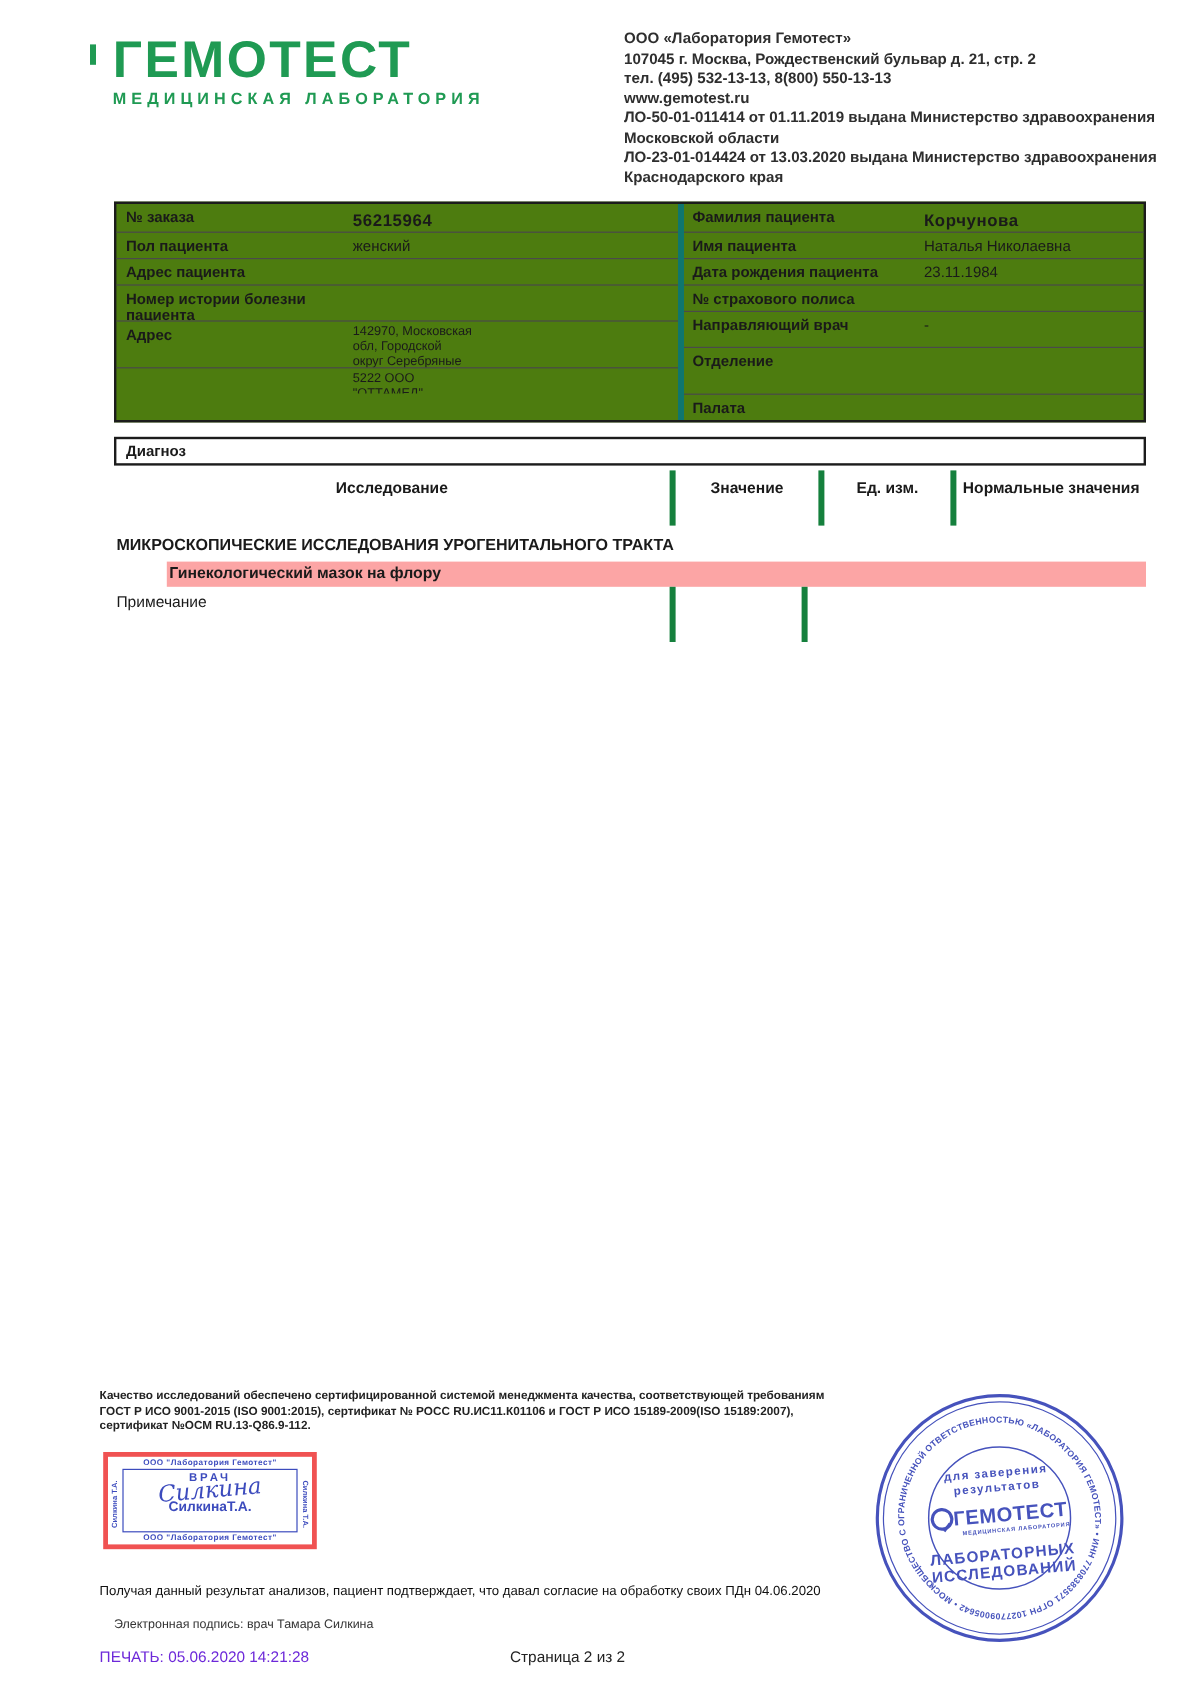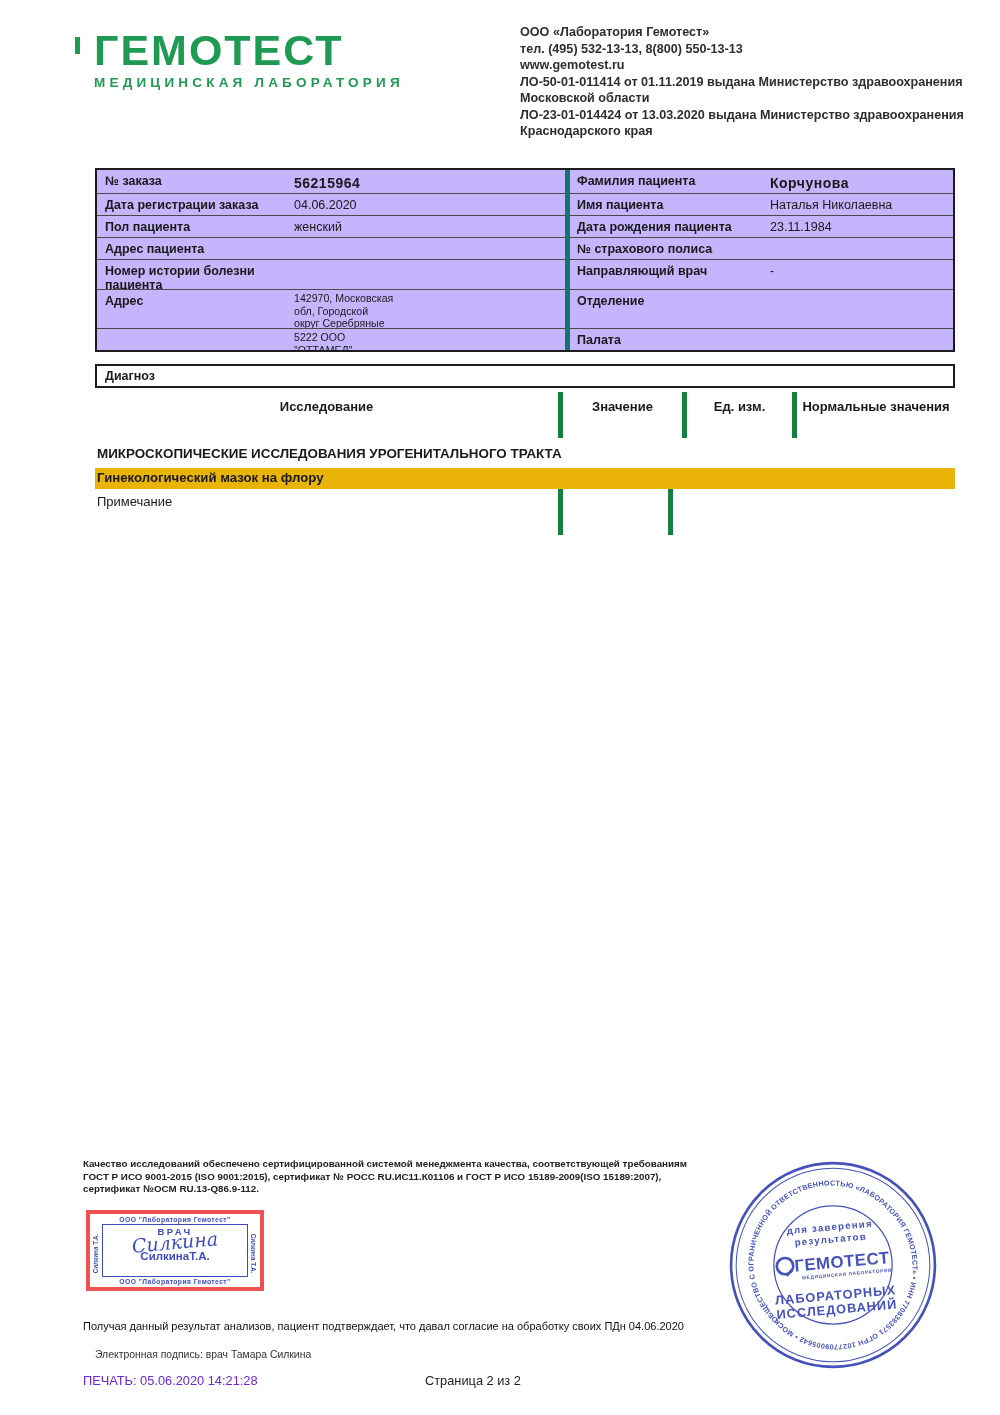--- a/index.html
+++ b/index.html
@@ -10,42 +10,42 @@
     font-family:"Liberation Sans", sans-serif; color:#1a1a1a;
   }
   
   .logo-notch { position:absolute; left:75px; top:37px; width:5px; height:17px; background:#1f9a53; }
   .logo { position:absolute; left:94px; top:28px; color:#1f9a53; }
   .logo-main { font-size:43px; font-weight:bold; letter-spacing:2px; line-height:1.05; }
   .logo-sub  { font-size:13.5px; font-weight:bold; letter-spacing:4.2px; margin-top:2px; }
   .hdr { position:absolute; left:520px; top:24px; width:452px; font-size:12.6px; font-weight:bold; color:#2e2e2e; line-height:16.5px; }
   .hdr p { margin:0; }
   
-  .ptable { position:absolute; left:95px; top:168px; width:860px; border:2px solid #1c1c1c; display:flex; background:#c4b5fd; }
+  .ptable { position:absolute; left:95px; top:168px; width:860px; border:2px solid #1c1c1c; display:flex; background:#4d7c0f; }
   .phalf { width:468px; }
   .phalf.right { width:388px; border-left:5px solid #0f766e; }
   .prow { display:flex; border-bottom:1px solid #4a4a4a; align-items:flex-start; overflow:hidden; }
   .prow:last-child { border-bottom:none; }
   .h1{height:24px}.h2{height:22px}.h3{height:22px}.h4{height:22px}.h5{height:30px}.h6{height:39px}.h7{height:21px}
   .plabel { font-weight:bold; font-size:12.5px; line-height:14px; padding:4px 4px 0 8px; width:197px; flex:none; }
   .phalf.right .plabel { width:200px; padding-left:7px; }
   .pvalue { font-size:12.5px; padding-top:4px; flex:1; }
   .pvalue.big { font-size:14px; font-weight:bold; padding-top:5px; letter-spacing:.5px; }
   .pvalue.small { font-size:10.6px; line-height:12.5px; padding-top:2px; padding-right:170px; }
   .diag { position:absolute; left:95px; top:364px; width:860px; height:24px; border:2px solid #1c1c1c;
           font-weight:bold; font-size:12.5px; padding:3px 0 0 8px; background:#fff; }
   
   .results { position:absolute; left:95px; top:392px; width:860px; }
   .rrow { display:flex; }
   .rc1{width:468px}.rc2{width:124px}.rc3{width:110px}.rc4{width:158px}
   .colline { border-right:5px solid #15803d; }
   .rhead { height:46px; }
   .rhead .rcell { font-weight:bold; font-size:13px; text-align:center; padding-top:6px; line-height:17px; }
   .rsection { height:30px; font-weight:bold; font-size:13.4px; padding:8px 0 0 2px; }
-  .rgroup { height:21px; background:#eab308; font-weight:bold; font-size:13.2px; padding:2px 16px 0 2px; }
+  .rgroup { height:21px; background:#fca5a5; font-weight:bold; font-size:13.2px; padding:2px 16px 0 2px;margin-left:44px; }
   .rnote { height:46px; }
   .rnote .rcell { font-size:13px; padding-top:5px; }
   .rnote .name { padding-left:2px; }
   .rnote .val { text-align:center; line-height:17px; }
   
   .quality { position:absolute; left:83px; top:1158px; width:618px; font-size:9.8px; line-height:12.6px; color:#222;font-weight:bold; }
   .consent { position:absolute; left:83px; top:1320px; font-size:11px; color:#111; }
   .esign   { position:absolute; left:95px; top:1349px; font-size:10.4px; color:#333; }
   .print   { position:absolute; left:83px; top:1373px; font-size:12.8px; color:#6d28d9; }
   .pagenum { position:absolute; left:425px; top:1373px; font-size:12.8px; color:#222; }
@@ -70,35 +70,32 @@
 
 <div class="page">
 
   <div class="logo-notch"></div>
   <div class="logo">
     <div class="logo-main">ГЕМОТЕСТ</div>
     <div class="logo-sub">МЕДИЦИНСКАЯ ЛАБОРАТОРИЯ</div>
   </div>
   <div class="hdr">
     <p>ООО «Лаборатория Гемотест»</p>
+    <p>107045 г. Москва, Рождественский бульвар д. 21, стр. 2</p>
     <p>тел. (495) 532-13-13, 8(800) 550-13-13</p>
     <p>www.gemotest.ru</p>
     <p>ЛО-50-01-011414 от 01.11.2019 выдана Министерство здравоохранения Московской области</p>
     <p>ЛО-23-01-014424 от 13.03.2020 выдана Министерство здравоохранения Краснодарского края</p>
   </div>
 
   <div class="ptable">
     <div class="phalf">
       <div class="prow h1">
         <div class="plabel">№ заказа</div>
         <div class="pvalue big">56215964</div>
-      </div>
-      <div class="prow h2">
-        <div class="plabel">Дата регистрации заказа</div>
-        <div class="pvalue">04.06.2020</div>
       </div>
       <div class="prow h3">
         <div class="plabel">Пол пациента</div>
         <div class="pvalue">женский</div>
       </div>
       <div class="prow h4">
         <div class="plabel">Адрес пациента</div>
         <div class="pvalue"></div>
       </div>
       <div class="prow h5">

